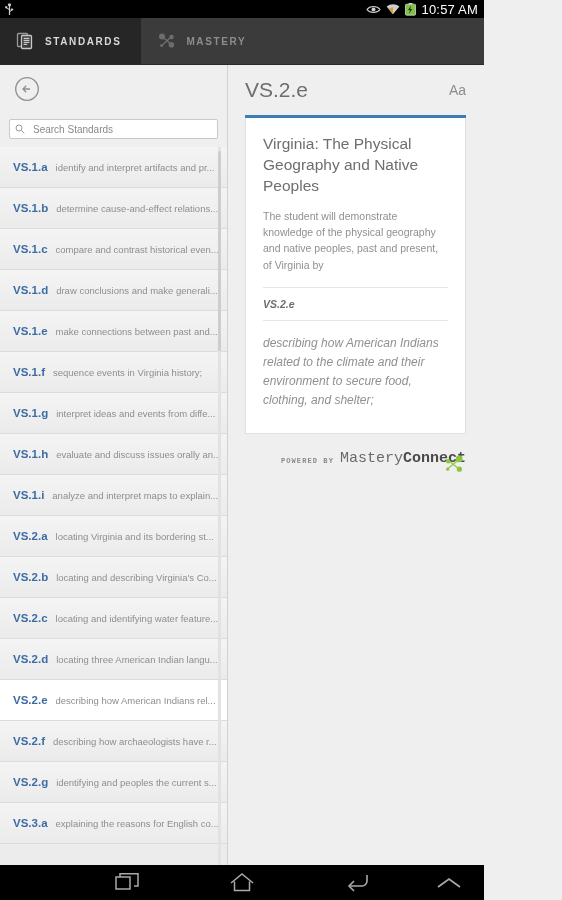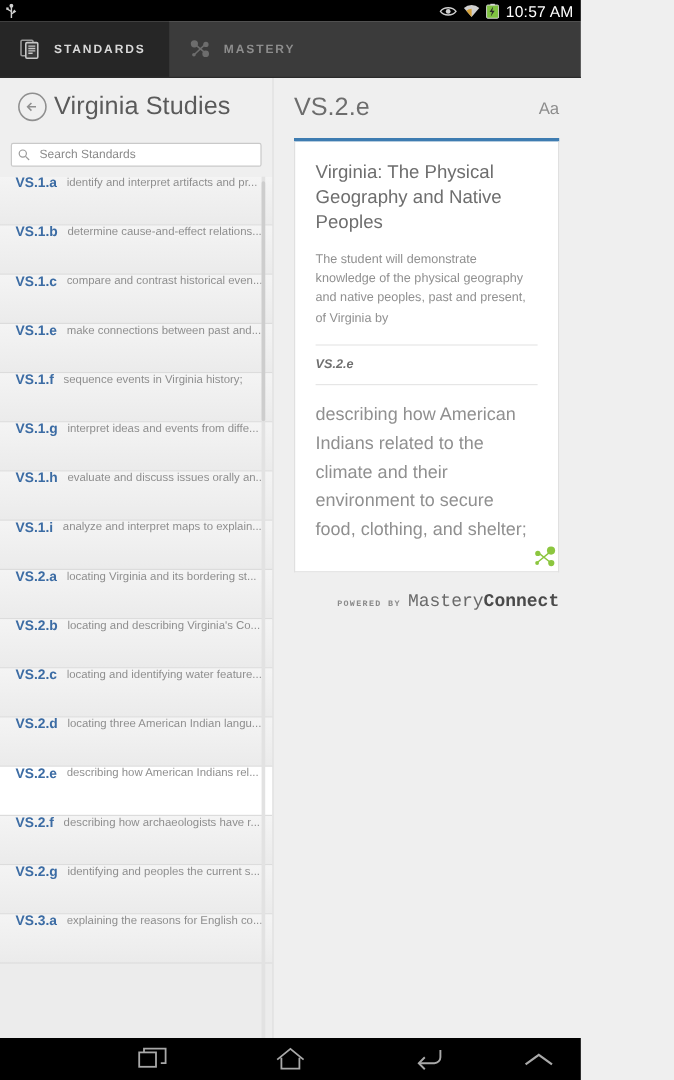--- a/index.html
+++ b/index.html
@@ -46,21 +46,21 @@
   .back-circle { width: 26px; height: 26px; flex: none; }
   .left-title { font-size: 21px; color: #5a5a5a; font-weight: 300; margin-left: 5px;
                 letter-spacing: .1px; }
   .search-wrap { padding: 6px 9px 8px 9px; background: #efefef; }
   .search-box { height: 20px; background: #fff; border: 1px solid #c9c9c9;
                 border-radius: 2px; display: flex; align-items: center; padding: 0 5px; gap: 8px; }
   .search-ph { font-size: 10px; color: #8a8a8a; }
 
   .list { flex: 1; overflow: hidden; position: relative; background: #ececec; }
   .row {
-    height: 41px; display: flex; padding-left: 13px; gap: 8px;
+    height: 41px; display: flex; align-items: center; padding-left: 13px; gap: 8px;
     border-bottom: 1px solid #dcdcdc;
     background: linear-gradient(#f4f4f4, #ebebeb);
   }
   .row.selected { background: #ffffff; }
   .row-code { font-size: 11.5px; font-weight: bold; color: #3c6ca4; flex: none; }
   .row-desc { font-size: 9.5px; color: #8e8e8e; white-space: nowrap; overflow: hidden;
               text-overflow: ellipsis; }
   .list-scroll-track { position: absolute; top: 0; right: 6px; width: 3px; bottom: 0;
                        background: #e2e2e2; }
   .list-scroll-thumb { position: absolute; top: 4px; right: 6px; width: 3px; height: 200px;
@@ -74,21 +74,21 @@
   .aa-btn { font-size: 14px; color: #8d8d8d; }
   .card-wrap { margin: 0 18px 0 17px; }
   .card-top-rule { height: 3px; background: #3e7cb1; }
   .card { background: #fff; border: 1px solid #e0e0e0; border-top: none;
           padding: 16px 17px 22px 17px; }
   .card-title { font-size: 15.5px; line-height: 1.35; color: #6e6e6e; font-weight: 300; }
   .card-sub { font-size: 10.5px; line-height: 1.55; color: #909090; margin-top: 11px; }
   .card-rule { height: 1px; background: #e6e6e6; margin: 14px 0 10px 0; }
   .card-code { font-size: 10.5px; font-style: italic; font-weight: bold; color: #6f6f6f; }
   .card-rule2 { height: 1px; background: #e6e6e6; margin: 10px 0 13px 0; }
-  .card-body { font-size: 15px; line-height: 1.6; color: #909090; }
+  .card-body { font-size: 12px; line-height: 1.6; color: #909090; font-style: italic; }
 
   .brand { display: flex; align-items: flex-end; justify-content: flex-end;
            margin: 16px 18px 0 0; gap: 6px; font-family: Liberation Mono, monospace; }
   .brand-powered { font-size: 7px; letter-spacing: 1.1px; color: #8a8a8a;
                    font-weight: bold; padding-bottom: 2px; }
   .brand-name { font-size: 15px; color: #6a6a6a; font-weight: 300; }
   .brand-name b { color: #4a4a4a; font-weight: bold; }
   .brand-mark { width: 22px; height: 20px; display: block; }
 
   
@@ -152,21 +152,20 @@
   </div>
 
   <div class="content">
 
     <div class="left">
       <div class="left-header">
         <svg class="back-circle" viewBox="0 0 26 26">
           <circle cx="13" cy="13" r="11.3" fill="none" stroke="#8f8f8f" stroke-width="1.3"></circle>
           <path d="M16 13 H9.4 M12.2 9.8 L9 13 L12.2 16.2" fill="none" stroke="#8f8f8f" stroke-width="1.3"></path>
         </svg>
-        <span class="left-title">Virginia Studies</span>
       </div>
 
       <div class="search-wrap">
         <div class="search-box">
           <svg width="10" height="10" viewBox="0 0 10 10">
             <circle cx="4" cy="4" r="3" fill="none" stroke="#9a9a9a" stroke-width="1"></circle>
             <path d="M6.3 6.3 L9.3 9.3" stroke="#9a9a9a" stroke-width="1"></path>
           </svg>
           <span class="search-ph">Search Standards</span>
         </div>
@@ -177,20 +176,24 @@
             <span class="row-code">VS.1.a</span>
             <span class="row-desc">identify and interpret artifacts and pr...</span>
           </div>
           <div class="row">
             <span class="row-code">VS.1.b</span>
             <span class="row-desc">determine cause-and-effect relations...</span>
           </div>
           <div class="row">
             <span class="row-code">VS.1.c</span>
             <span class="row-desc">compare and contrast historical even...</span>
+          </div>
+          <div class="row">
+            <span class="row-code">VS.1.d</span>
+            <span class="row-desc">draw conclusions and make generali...</span>
           </div>
           <div class="row">
             <span class="row-code">VS.1.e</span>
             <span class="row-desc">make connections between past and...</span>
           </div>
           <div class="row">
             <span class="row-code">VS.1.f</span>
             <span class="row-desc">sequence events in Virginia history;</span>
           </div>
           <div class="row">

